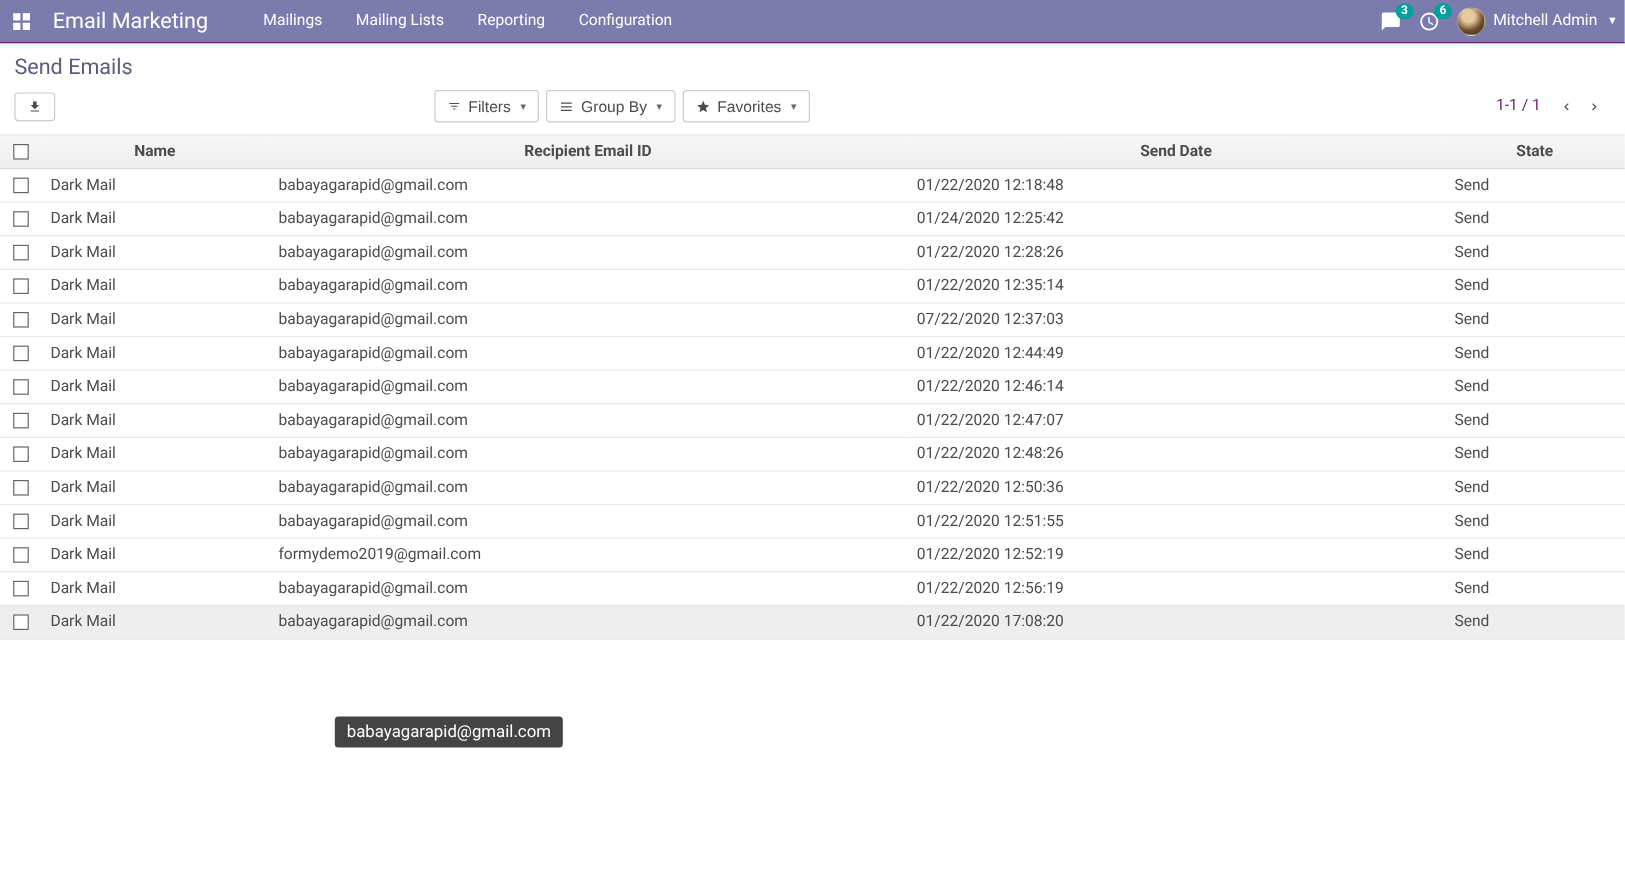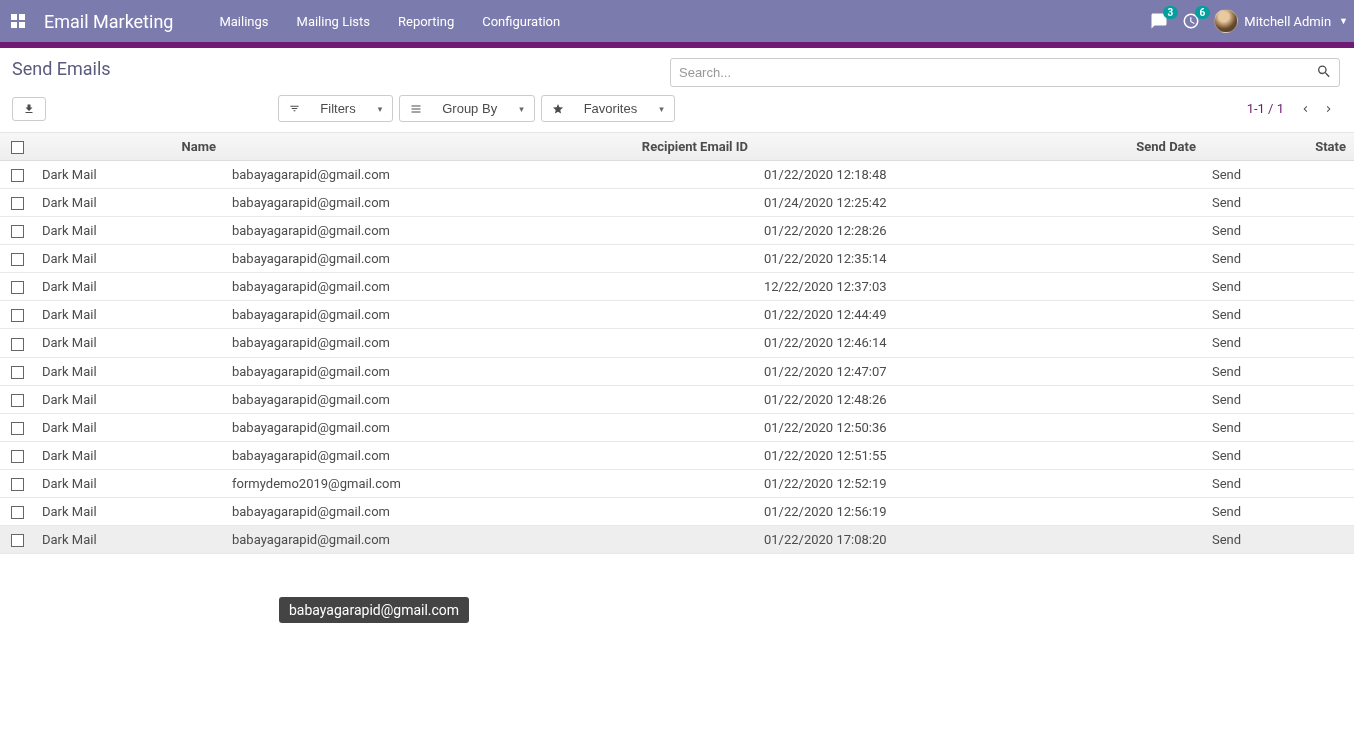--- a/index.html
+++ b/index.html
@@ -10,26 +10,26 @@
     background: #fff;
     width: 1354px;
     height: 740px;
     overflow: hidden;
     position: relative;
   }
 
   
   .navbar {
     background: #7c7bad;
-    height: 48px;
+    height: 36px;
     display: flex;
     align-items: center;
     padding: 0 6px;
     color: #fff;
-    border-bottom: 6px solid #701a75;
+    border-bottom: 1px solid #701a75;
   }
   .navbar-left { display: flex; align-items: center; gap: 4px; }
   .apps-icon {
     width: 24px; height: 24px; display:flex; align-items:center; justify-content:center;
     cursor: pointer;
   }
   .app-title {
     font-size: 18px;
     font-weight: 400;
     margin-left: 10px;
@@ -114,21 +114,21 @@
   .btn {
     border: 1px solid #ccc;
     background: #fff;
     color: #4c4c4c;
     padding: 5px 10px;
     border-radius: 3px;
     cursor: pointer;
     font-size: 13px;
     display: inline-flex;
     align-items: center;
-    gap: 20px;
+    gap: 6px;
   }
   .btn-group { display: flex; gap: 6px; }
   .toolbar-right {
     margin-left: auto;
     display: flex;
     align-items: center;
     gap: 10px;
   }
   .pager { color: #701a75; font-size: 13px; }
   .pager-nav { display:flex; gap:2px; }
@@ -136,21 +136,21 @@
     width: 22px; height:24px; display:flex; align-items:center; justify-content:center;
     cursor:pointer; color:#4c4c4c;
   }
 
   
   .table-wrap { border-top: 1px solid #e5e5e5; }
   table { width: 100%; border-collapse: collapse; table-layout: fixed; }
   thead th {
     background: linear-gradient(#f7f7f7,#eeeeee);
     border-bottom: 1px solid #ddd;
-    text-align: right;
+    text-align: center;
     padding: 6px 8px;
     font-weight: 700;
     font-size: 13px;
     color: #4c4c4c;
   }
   .col-check { width: 34px; text-align:center; }
   .col-name  { width: 190px; }
   .col-email { width: 532px; }
   .col-date  { width: 448px; }
   .col-state { width: 150px; }
@@ -232,28 +232,20 @@
     <div class="user-block">
       <div class="avatar"></div>
       <span>Mitchell Admin</span>
       <span class="caret">▼</span>
     </div>
   </div>
 </div>
 
 <div class="control-row">
   <div class="breadcrumb-title">Send Emails</div>
-  <div class="search-box">
-    <input class="search-input" placeholder="Search..." style="">
-    <span class="search-icon">
-      <svg width="16" height="16" viewBox="0 0 24 24">
-          <path fill="#4c4c4c" d="M15.5 14h-.79l-.28-.27A6.471 6.471 0 0016 9.5 6.5 6.5 0 109.5 16c1.61 0 3.09-.59 4.23-1.57l.27.28v.79l5 5L20.49 19l-4.99-5zM9.5 14A4.5 4.5 0 119.5 5a4.5 4.5 0 010 9z"></path>
-        </svg>
-    </span>
-  </div>
 </div>
 
 <div class="toolbar-row">
   <button class="btn">
     <svg width="12" height="12" viewBox="0 0 24 24">
         <path fill="#4c4c4c" d="M19 9h-4V3H9v6H5l7 7 7-7zM5 18v2h14v-2H5z"></path>
       </svg>
   </button>
   <div class="toolbar-right">
     <div class="btn-group" style="margin-right:auto; position:relative; left:-562px;">
@@ -339,21 +331,21 @@
           <td style="text-align:center;"><span class="chk"></span></td>
           <td>Dark Mail</td>
           <td>babayagarapid@gmail.com</td>
           <td>01/22/2020 12:35:14</td>
           <td>Send</td>
         </tr>
         <tr class="data-row">
           <td style="text-align:center;"><span class="chk"></span></td>
           <td>Dark Mail</td>
           <td>babayagarapid@gmail.com</td>
-          <td>12/22/2020 12:37:03</td>
+          <td>07/22/2020 12:37:03</td>
           <td>Send</td>
         </tr>
         <tr class="data-row">
           <td style="text-align:center;"><span class="chk"></span></td>
           <td>Dark Mail</td>
           <td>babayagarapid@gmail.com</td>
           <td>01/22/2020 12:44:49</td>
           <td>Send</td>
         </tr>
         <tr class="data-row">

